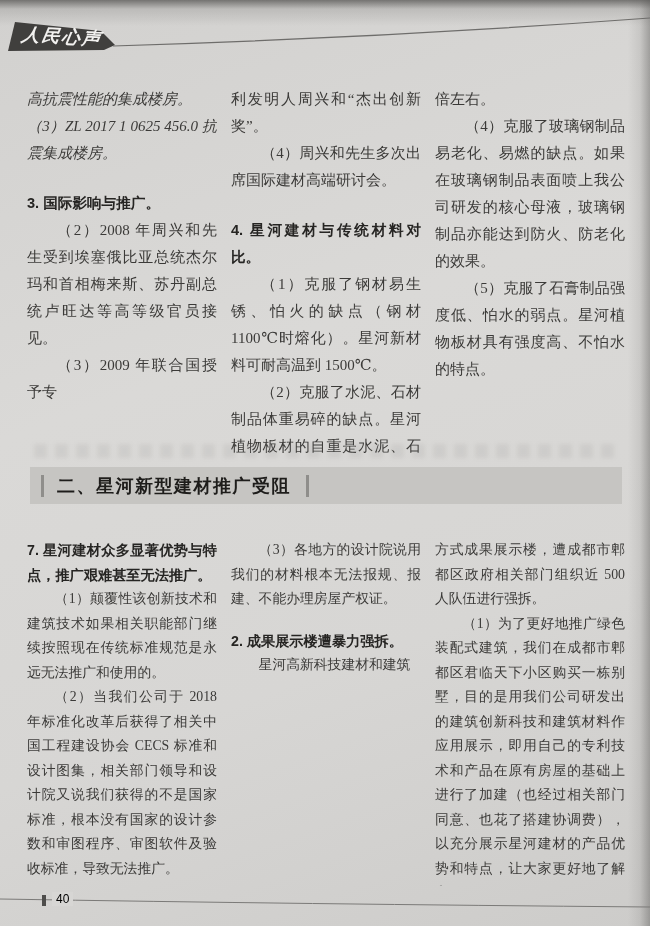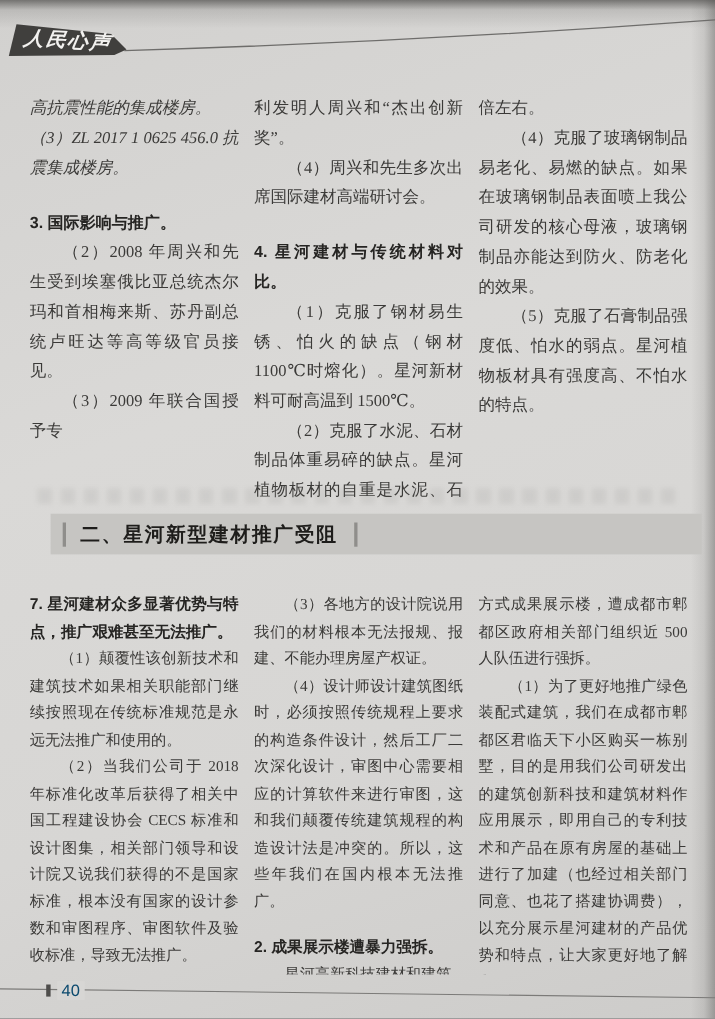--- a/index.html
+++ b/index.html
@@ -39,36 +39,36 @@
   .gap-top{margin-top:23px;}
   .gap-top-sm{margin-top:17px;}
   
   .bleed{
     position:absolute;left:34px;top:444px;width:586px;height:14px;
     background:repeating-linear-gradient(90deg, rgba(118,117,115,.20) 0 13px, rgba(118,117,115,0) 13px 21px);
     filter:blur(2.2px);opacity:.55;
   }
   
   .section-bar{
-    position:absolute;left:46px;top:467px;width:592px;height:37px;
+    position:absolute;left:30px;top:467px;width:592px;height:37px;
     background:#c6c5c2;display:flex;align-items:center;
   }
   .vbar{width:3px;height:22px;background:#8f8e8b;flex:0 0 3px;}
   .vbar.l{margin:0 13px 0 11px;}
   .vbar.r{margin-left:15px;}
   .section-title{
     font-family:"Liberation Sans","DejaVu Sans",sans-serif;
     font-weight:700;font-size:18px;color:#1e1d1b;letter-spacing:1.5px;white-space:nowrap;
   }
   
   .ftr-svg{position:absolute;left:0;top:884px;width:650px;height:42px;}
   .footer-tick{position:absolute;left:42px;top:895px;width:4px;height:11px;background:#4e4d4b;}
   .page-number{
     position:absolute;left:52px;top:892px;padding:0 4px;
-    background:#d7d6d4;color:#0c4a6e;font-size:15px;
+    background:#d7d6d4;color:#000000;font-size:12px;
     font-family:"Liberation Sans","DejaVu Sans",sans-serif;
   }
   .journal-badge{
     position:absolute;left:85px;top:939px;padding:2px 7px;
     background:#9c9b99;color:#cbcac8;font-size:9px;letter-spacing:1.5px;
     font-family:"Liberation Sans","DejaVu Sans",sans-serif;font-weight:700;white-space:nowrap;
   }
 </style>
 </head>
 <body>
@@ -112,21 +112,20 @@
   </div>
 
   <div class="cols bot-cols">
     <div class="col">
       <p class="sub-head">7. 星河建材众多显著优势与特点，推广艰难甚至无法推广。</p>
       <p>（1）颠覆性该创新技术和建筑技术如果相关职能部门继续按照现在传统标准规范是永远无法推广和使用的。</p>
       <p>（2）当我们公司于 2018 年标准化改革后获得了相关中国工程建设协会 CECS 标准和设计图集，相关部门领导和设计院又说我们获得的不是国家标准，根本没有国家的设计参数和审图程序、审图软件及验收标准，导致无法推广。</p>
     </div>
     <div class="col">
       <p>（3）各地方的设计院说用我们的材料根本无法报规、报建、不能办理房屋产权证。</p>
-      <p>（4）设计师设计建筑图纸时，必须按照传统规程上要求的构造条件设计，然后工厂二次深化设计，审图中心需要相应的计算软件来进行审图，这和我们颠覆传统建筑规程的构造设计法是冲突的。所以，这些年我们在国内根本无法推广。</p>
       <p class="sub-head gap-top-sm">2. 成果展示楼遭暴力强拆。</p>
       <p>星河高新科技建材和建筑</p>
     </div>
     <div class="col">
       <p class="ni">方式成果展示楼，遭成都市郫都区政府相关部门组织近 500 人队伍进行强拆。</p>
       <p>（1）为了更好地推广绿色装配式建筑，我们在成都市郫都区君临天下小区购买一栋别墅，目的是用我们公司研发出的建筑创新科技和建筑材料作应用展示，即用自己的专利技术和产品在原有房屋的基础上进行了加建（也经过相关部门同意、也花了搭建协调费），以充分展示星河建材的产品优势和特点，让大家更好地了解和</p>
     </div>
   </div>
 
   <svg class="ftr-svg" viewBox="0 0 650 42">

